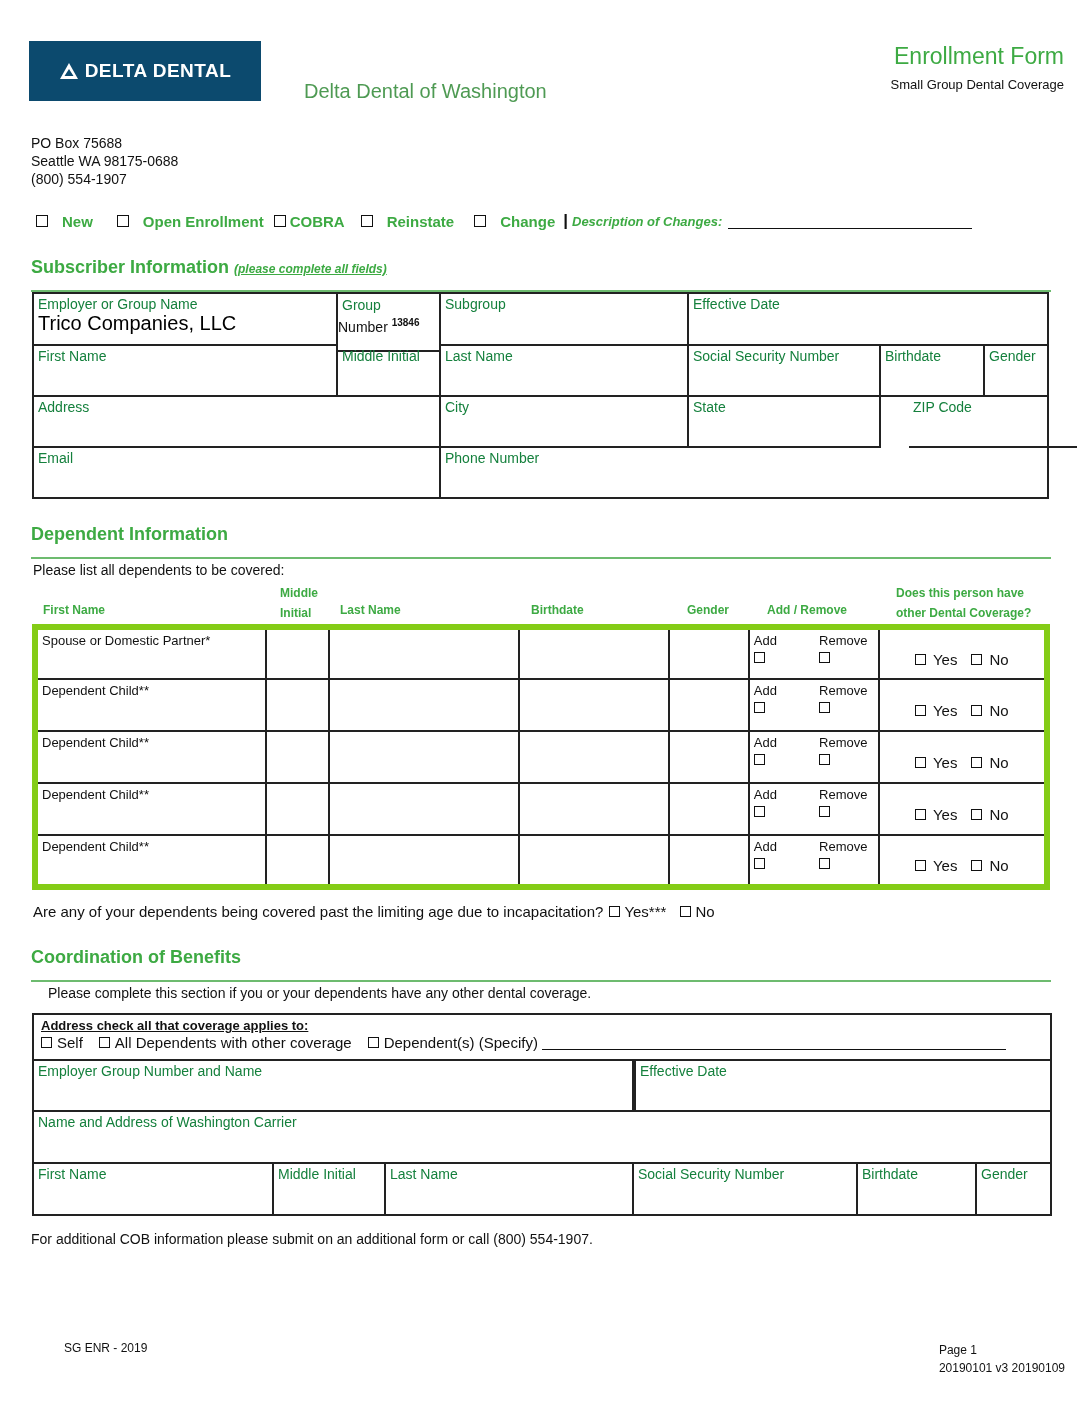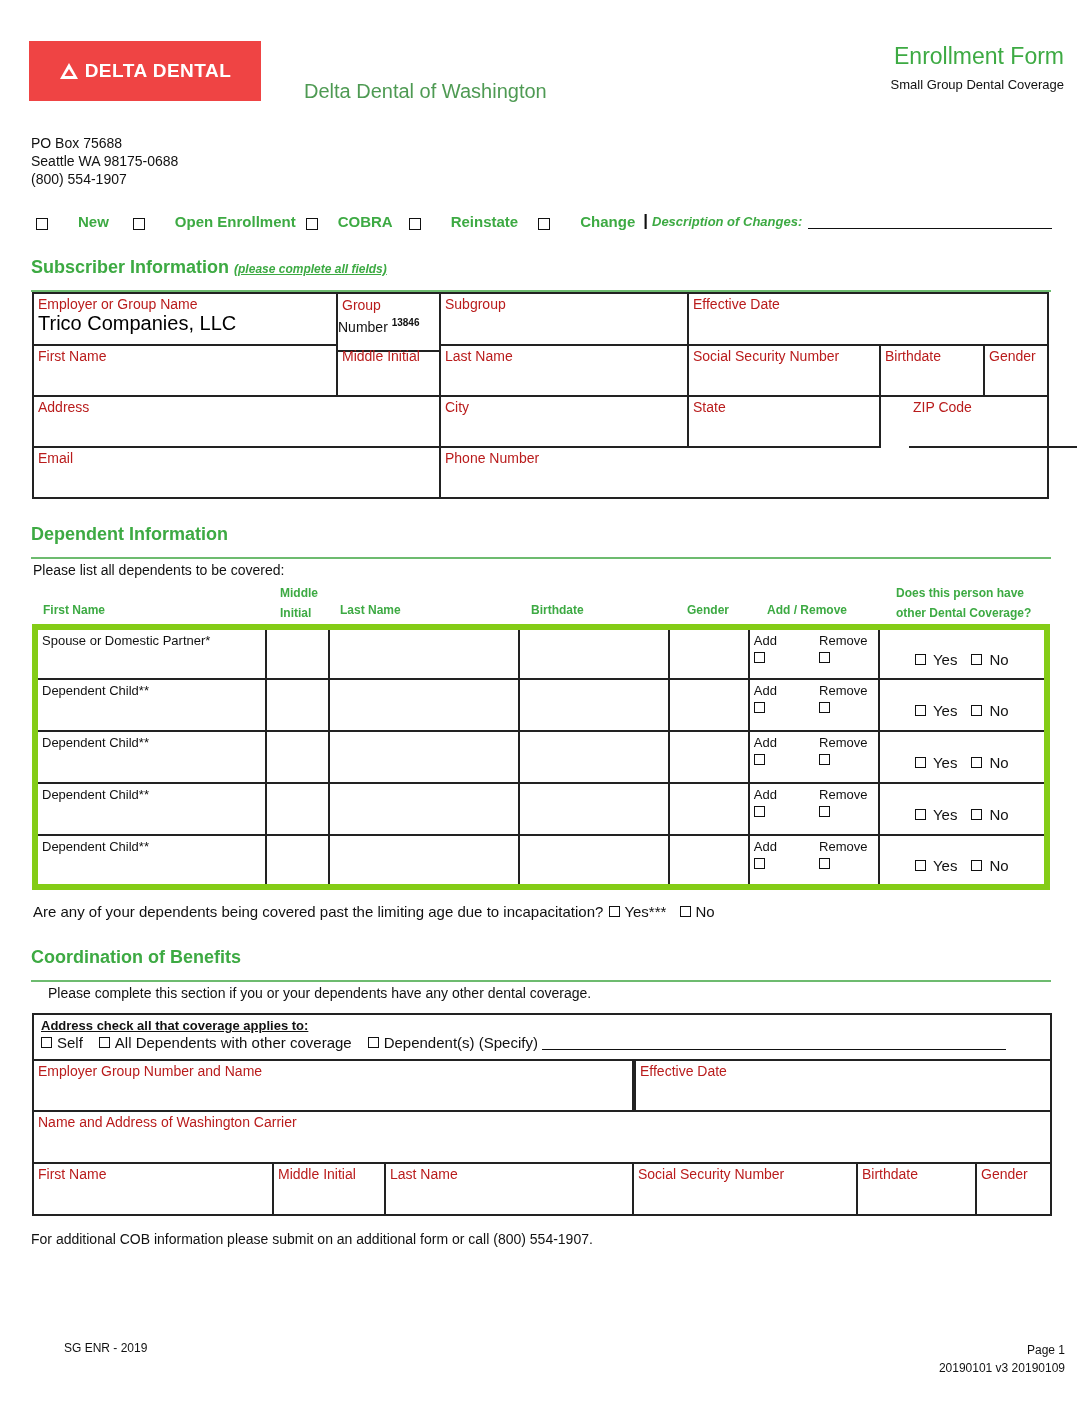--- a/index.html
+++ b/index.html
@@ -1,44 +1,44 @@
 <!DOCTYPE html>
 <html><head>
 <meta charset="utf-8">
 <style>
   * { box-sizing: border-box; margin: 0; padding: 0; }
   html, body { width: 1088px; height: 1408px; background: #ffffff; }
   body { position: relative; font-family: "Liberation Sans", sans-serif; color: #111; font-size: 14px; overflow: hidden; }
   .abs { position: absolute; }
 
   
-  .logo-box { left: 29px; top: 41px; width: 232px; height: 60px; background: #ef4444; display: flex; align-items: center; justify-content: center; color: #fff; font-weight: bold; font-size: 19px; letter-spacing: 0.5px; }
+  .logo-box { left: 29px; top: 41px; width: 232px; height: 60px; background: #0c4a6e; display: flex; align-items: center; justify-content: center; color: #fff; font-weight: bold; font-size: 19px; letter-spacing: 0.5px; }
   .logo-box svg { margin-right: 6px; }
   .logo-sub { left: 304px; top: 61px; font-size: 20px; color: #4e9a53; margin-top: 19px; }
   .form-title { right: 24px; top: 43px; font-size: 23px; color: #3daa43; text-align: right; }
   .form-subtitle { right: 24px; top: 77px; font-size: 13px; color: #111; text-align: right; }
   .address { left: 31px; top: 134px; font-size: 14px; line-height: 18px; }
 
   
   .type-row { left: 36px; top: 211px; display: flex; align-items: center; font-weight: bold; font-size: 15px; color: #3daa43; }
   .cb { display: inline-block; width: 12px; height: 12px; border: 1.5px solid #111; background: #fff; vertical-align: middle; }
-  .type-item { display: flex; align-items: flex-end; margin-right: 16px; cursor: pointer; gap: 16px; }
+  .type-item { display: flex; align-items: center; margin-right: 16px; cursor: pointer; }
   .type-item .cb { margin-right: 14px; }
   .type-sep { color: #111; font-weight: bold; font-size: 17px; margin: 0 4px 0 -8px; }
   .desc-label { font-style: italic; font-size: 13px; font-weight: bold; color: #3daa43; margin-right: 6px; }
   .desc-line { display: inline-block; width: 244px; border-bottom: 1.5px solid #111; height: 16px; }
 
   
   .sec-head { left: 31px; width: 1020px; border-bottom: 2px solid #6dbb6f; font-size: 18px; font-weight: bold; color: #3daa43; padding-bottom: 12px; }
   .sec-head .note { font-size: 12px; font-style: italic; font-weight: bold; text-decoration: underline; }
 
   
   .grid { border: 2px solid #222; }
   .cell { position: absolute; border-right: 2px solid #222; border-bottom: 2px solid #222; font-size: 14px; padding: 2px 4px; }
-  .cell .lbl { display: block; color: #b91c1c; }
+  .cell .lbl { display: block; color: #15803d; }
   .val-big { font-size: 20px; color: #000; display: block; margin-top: 0px; }
 
   
   .dep-head { font-size: 12px; font-weight: bold; color: #3daa43; }
   .dep-table { left: 32px; top: 624px; width: 1018px; border: 6px solid #84cc16; border-collapse: collapse; }
   .dep-table td { border: 2px solid #222; height: 52px; vertical-align: top; font-size: 13px; padding: 3px 4px; }
   .addrm { display: flex; justify-content: space-between; font-size: 13px; padding-right: 2px; }
   .addrm div { display: flex; flex-direction: column; }
   .addrm .cb { margin-top: 4px; width: 11px; height: 11px; }
   .yn { display: flex; justify-content: center; align-items: center; height: 100%; font-size: 15px; padding-top: 10px; gap: 4px; }
@@ -49,21 +49,21 @@
 
   .plain { font-size: 14px; }
   .cob-box { left: 32px; top: 1013px; width: 1020px; height: 203px; border: 2px solid #222; }
   .cob-check-title { font-weight: bold; text-decoration: underline; font-size: 13px; }
   .cob-opts { display: flex; align-items: center; font-size: 15px; margin-top: 1px; }
   .cob-opts .cb { width: 11px; height: 11px; margin-right: 5px; }
   .cob-opt { display: flex; align-items: center; margin-right: 16px; }
   .spec-line { display: inline-block; width: 464px; border-bottom: 1.5px solid #111; height: 14px; margin-left: 4px; }
 
   .footer-l { left: 64px; top: 1341px; font-size: 12px; }
-  .footer-r { right: 23px; top: 1341px; font-size: 12px; text-align: right; line-height: 18px; }
+  .footer-r { right: 23px; top: 1341px; font-size: 12px; line-height: 18px; }
 </style>
 </head>
 <body>
 
 <div class="abs logo-box">
   <svg width="20" height="18" viewBox="0 0 20 18">
       <path d="M10 1 L19 17 L1 17 Z M10 7 L5.5 14 L14.5 14 Z" fill="#fff" fill-rule="evenodd"></path>
     </svg>
   <span>DELTA DENTAL</span>
 </div>

